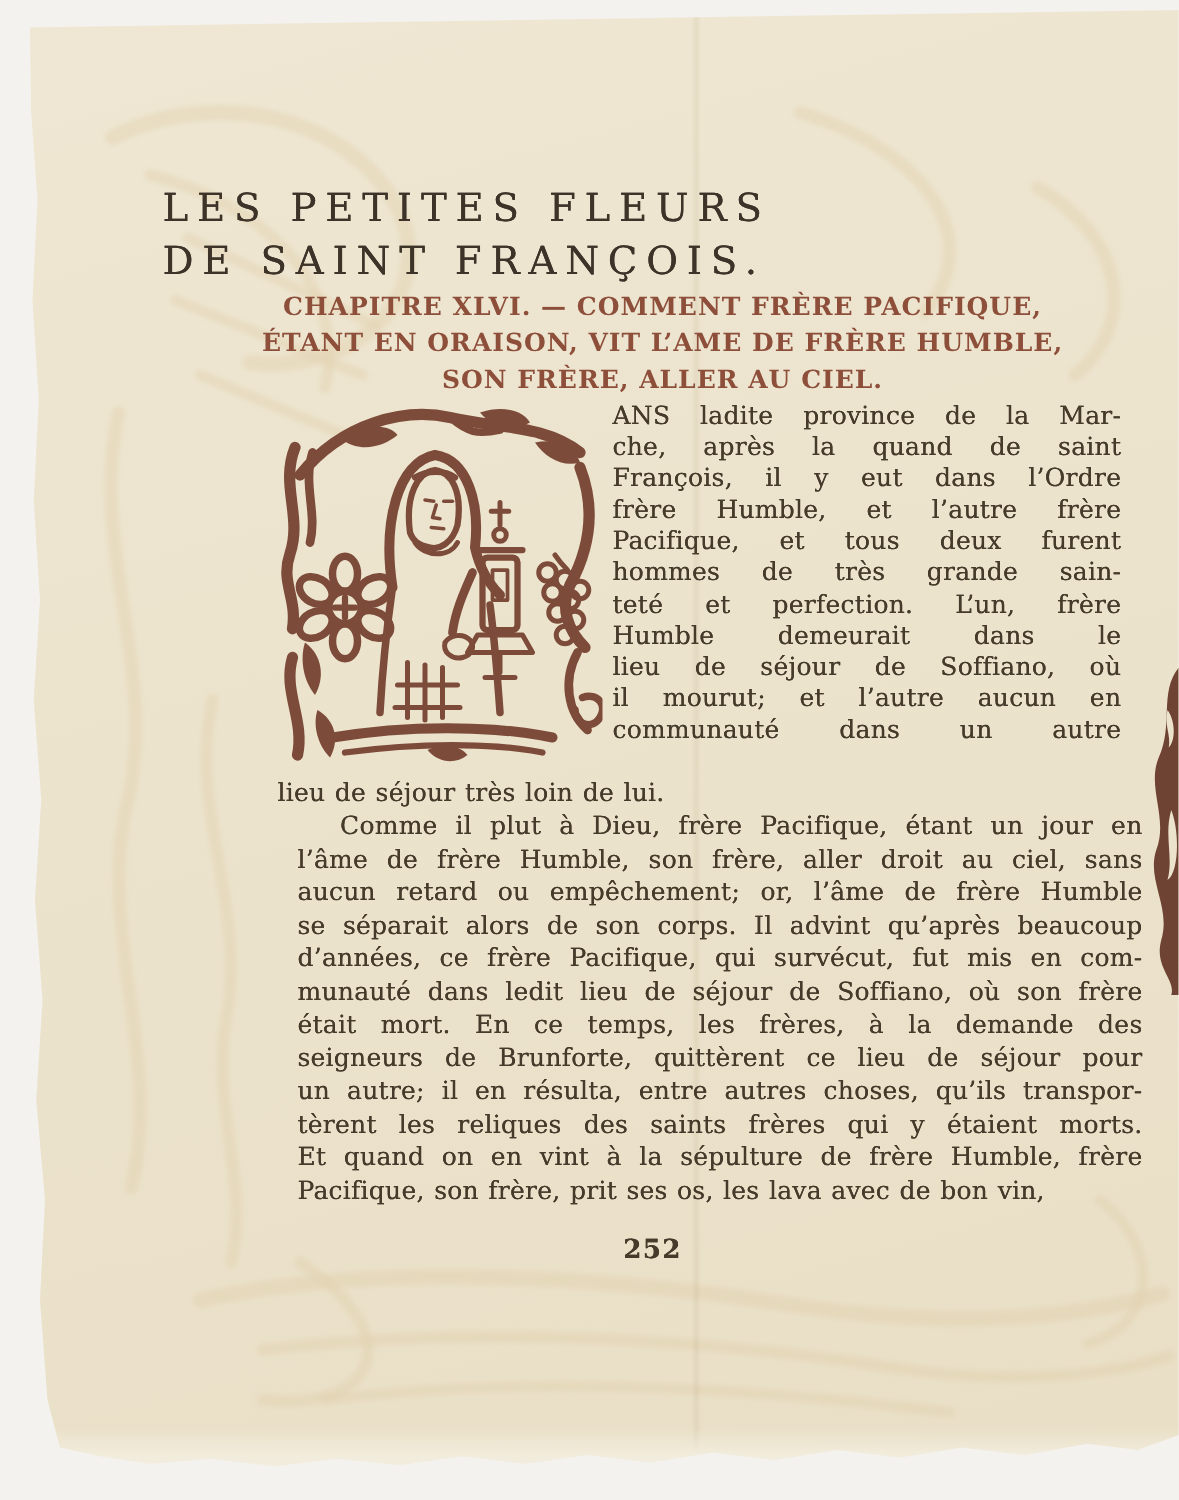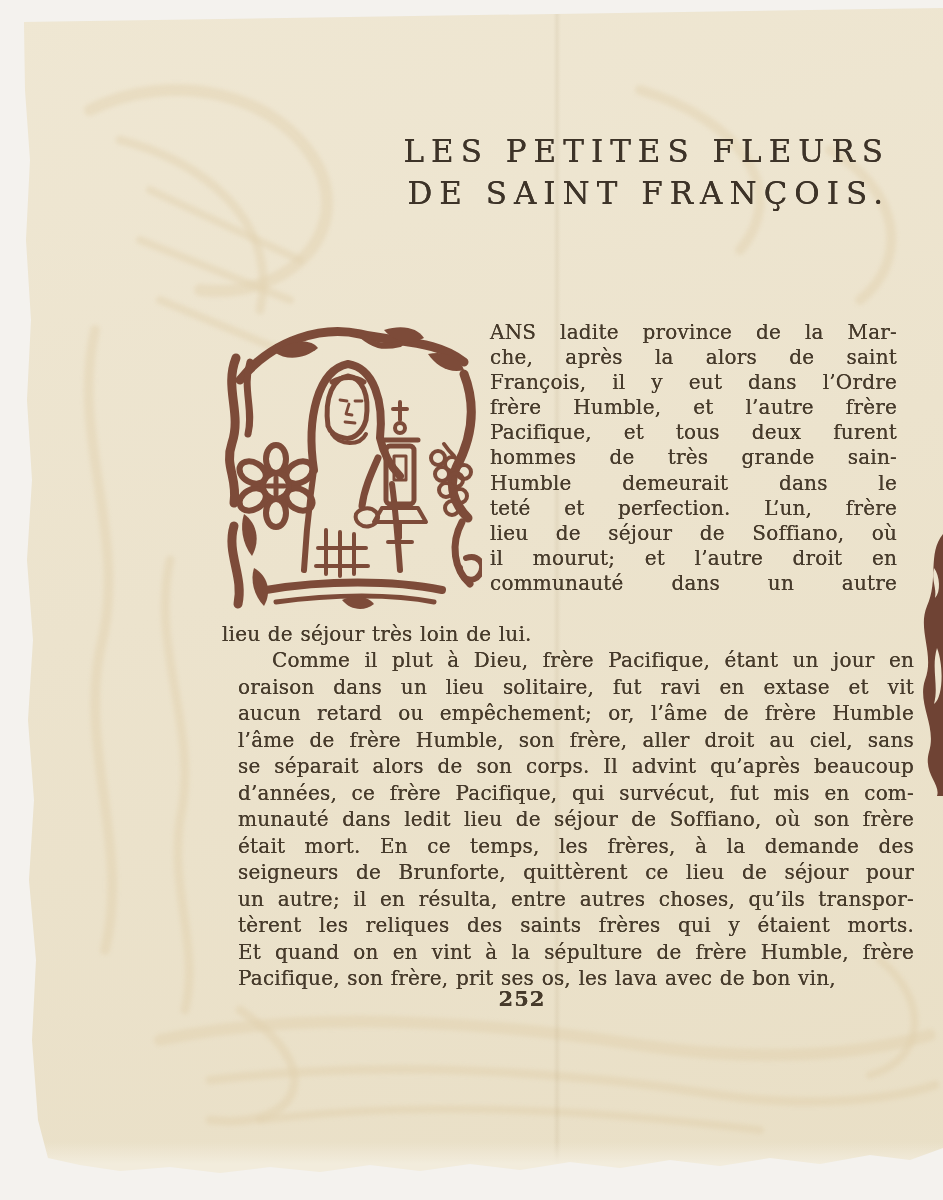--- a/index.html
+++ b/index.html
@@ -32,21 +32,21 @@
   .paper::after{ 
     content:"";position:absolute;left:30px;right:0;top:1142px;height:40px;
     background:linear-gradient(rgba(242,236,220,0) 0%,var(--c-paper-light) 55%);
     pointer-events:none;
   }
   .crease{
     position:absolute;left:553px;top:10px;bottom:20px;width:8px;
     background:linear-gradient(90deg,transparent,rgba(175,155,115,.14),transparent);
   }
   .ghosts{position:absolute;left:0;top:0;filter:blur(2px);opacity:.6;}
-  .title-block{position:absolute;left:130px;top:130px;width:760px;text-align:right;color:var(--c-title-ink);}
+  .title-block{position:absolute;left:130px;top:146px;width:760px;text-align:left;color:var(--c-title-ink);}
   .title-line{
     font-size:31px;line-height:42px;letter-spacing:7px;font-weight:normal;margin:0;
     text-shadow:0 0 .4px currentColor;white-space:nowrap;
   }
   .heading-block{position:absolute;left:150px;top:231px;width:760px;text-align:center;color:var(--c-heading-ink);}
   .heading-line{
     font-size:20px;line-height:29px;font-weight:bold;letter-spacing:.8px;margin:0;white-space:nowrap;
   }
   .woodcut{position:absolute;left:214px;top:318px;width:268px;height:300px;color:var(--c-woodcut-ink);}
   .bodytext{color:var(--c-body-ink);font-size:20px;letter-spacing:.2px;word-spacing:1px;
@@ -87,20 +87,25 @@
     </g>
   </svg>
 
   <div class="crease"></div>
 
   <div class="title-block">
     <div class="title-line">LES PETITES FLEURS</div>
     <div class="title-line">DE SAINT FRANÇOIS.</div>
   </div>
 
+  <div class="heading-block">
+      <div class="heading-line">CHAPITRE XLVI. — COMMENT FRÈRE PACIFIQUE,</div>
+      <div class="heading-line">ÉTANT EN ORAISON, VIT L’AME DE FRÈRE HUMBLE,</div>
+      <div class="heading-line">SON FRÈRE, ALLER AU CIEL.</div>
+    </div>
 
   <div class="woodcut" aria-label="woodcut-initial-nun-holding-monstrance-in-floral-frame">
     <svg width="268" height="300" viewBox="0 0 268 300">
       <g fill="none" stroke="currentColor" stroke-linecap="round" stroke-linejoin="round">
 
         <path stroke-width="9" d="M26,62 C60,20 110,8 146,16 C186,25 222,22 250,44"></path>
         <path stroke-width="6" d="M146,16 C160,28 168,30 186,26"></path>
         <path fill="currentColor" stroke="none" d="M60,34 C78,22 96,20 104,30 C92,40 74,44 60,34 Z"></path>
         <path fill="currentColor" stroke="none" d="M170,12 C188,6 204,10 210,20 C196,28 180,24 170,12 Z"></path>
         <path fill="currentColor" stroke="none" d="M214,36 C232,32 246,40 250,52 C236,56 222,48 214,36 Z"></path>
@@ -172,39 +177,38 @@
         <g stroke-width="4">
           <path d="M112,212 v44 M126,214 v44 M140,216 v40"></path>
           <path d="M104,230 h48 M102,248 h52"></path>
         </g>
       </g>
     </svg>
   </div>
 
   <div class="bodytext side-column">
       <div class="line">ANS ladite province de la Mar-</div>
-      <div class="line">che, après la alors de saint</div>
+      <div class="line">che, après la quand de saint</div>
       <div class="line">François, il y eut dans l’Ordre</div>
       <div class="line">frère Humble, et l’autre frère</div>
       <div class="line">Pacifique, et tous deux furent</div>
       <div class="line">hommes de très grande sain-</div>
+      <div class="line">teté et perfection. L’un, frère</div>
       <div class="line">Humble demeurait dans le</div>
-      <div class="line">teté et perfection. L’un, frère</div>
       <div class="line">lieu de séjour de Soffiano, où</div>
-      <div class="line">il mourut; et l’autre droit en</div>
+      <div class="line">il mourut; et l’autre aucun en</div>
       <div class="line">communauté dans un autre</div>
     </div>
 
   <div class="bodytext fullwidth-line">lieu de séjour très loin de lui.</div>
 
   <div class="bodytext para2">
       <div class="line">Comme il plut à Dieu, frère Pacifique, étant un jour en</div>
-      <div class="line">oraison dans un lieu solitaire, fut ravi en extase et vit</div>
+      <div class="line">l’âme de frère Humble, son frère, aller droit au ciel, sans</div>
       <div class="line">aucun retard ou empêchement; or, l’âme de frère Humble</div>
-      <div class="line">l’âme de frère Humble, son frère, aller droit au ciel, sans</div>
       <div class="line">se séparait alors de son corps. Il advint qu’après beaucoup</div>
       <div class="line">d’années, ce frère Pacifique, qui survécut, fut mis en com-</div>
       <div class="line">munauté dans ledit lieu de séjour de Soffiano, où son frère</div>
       <div class="line">était mort. En ce temps, les frères, à la demande des</div>
       <div class="line">seigneurs de Brunforte, quittèrent ce lieu de séjour pour</div>
       <div class="line">un autre; il en résulta, entre autres choses, qu’ils transpor-</div>
       <div class="line">tèrent les reliques des saints frères qui y étaient morts.</div>
       <div class="line">Et quand on en vint à la sépulture de frère Humble, frère</div>
       <div class="line">Pacifique, son frère, prit ses os, les lava avec de bon vin,</div>
     </div>

